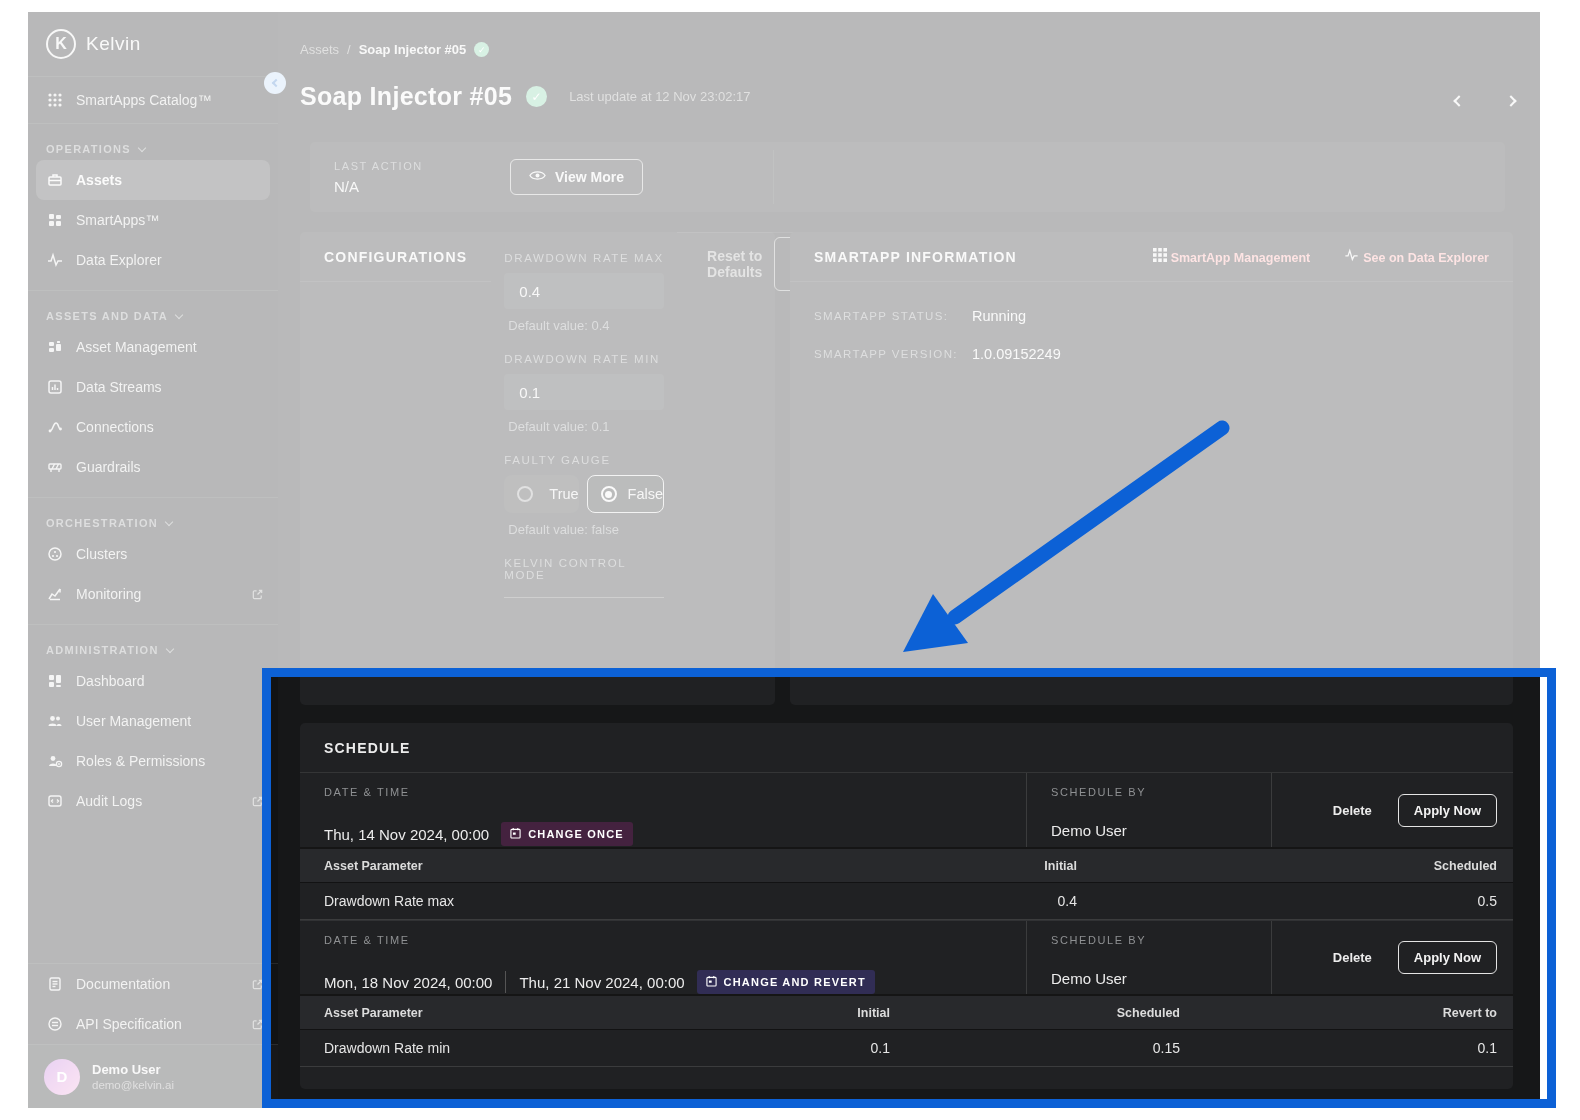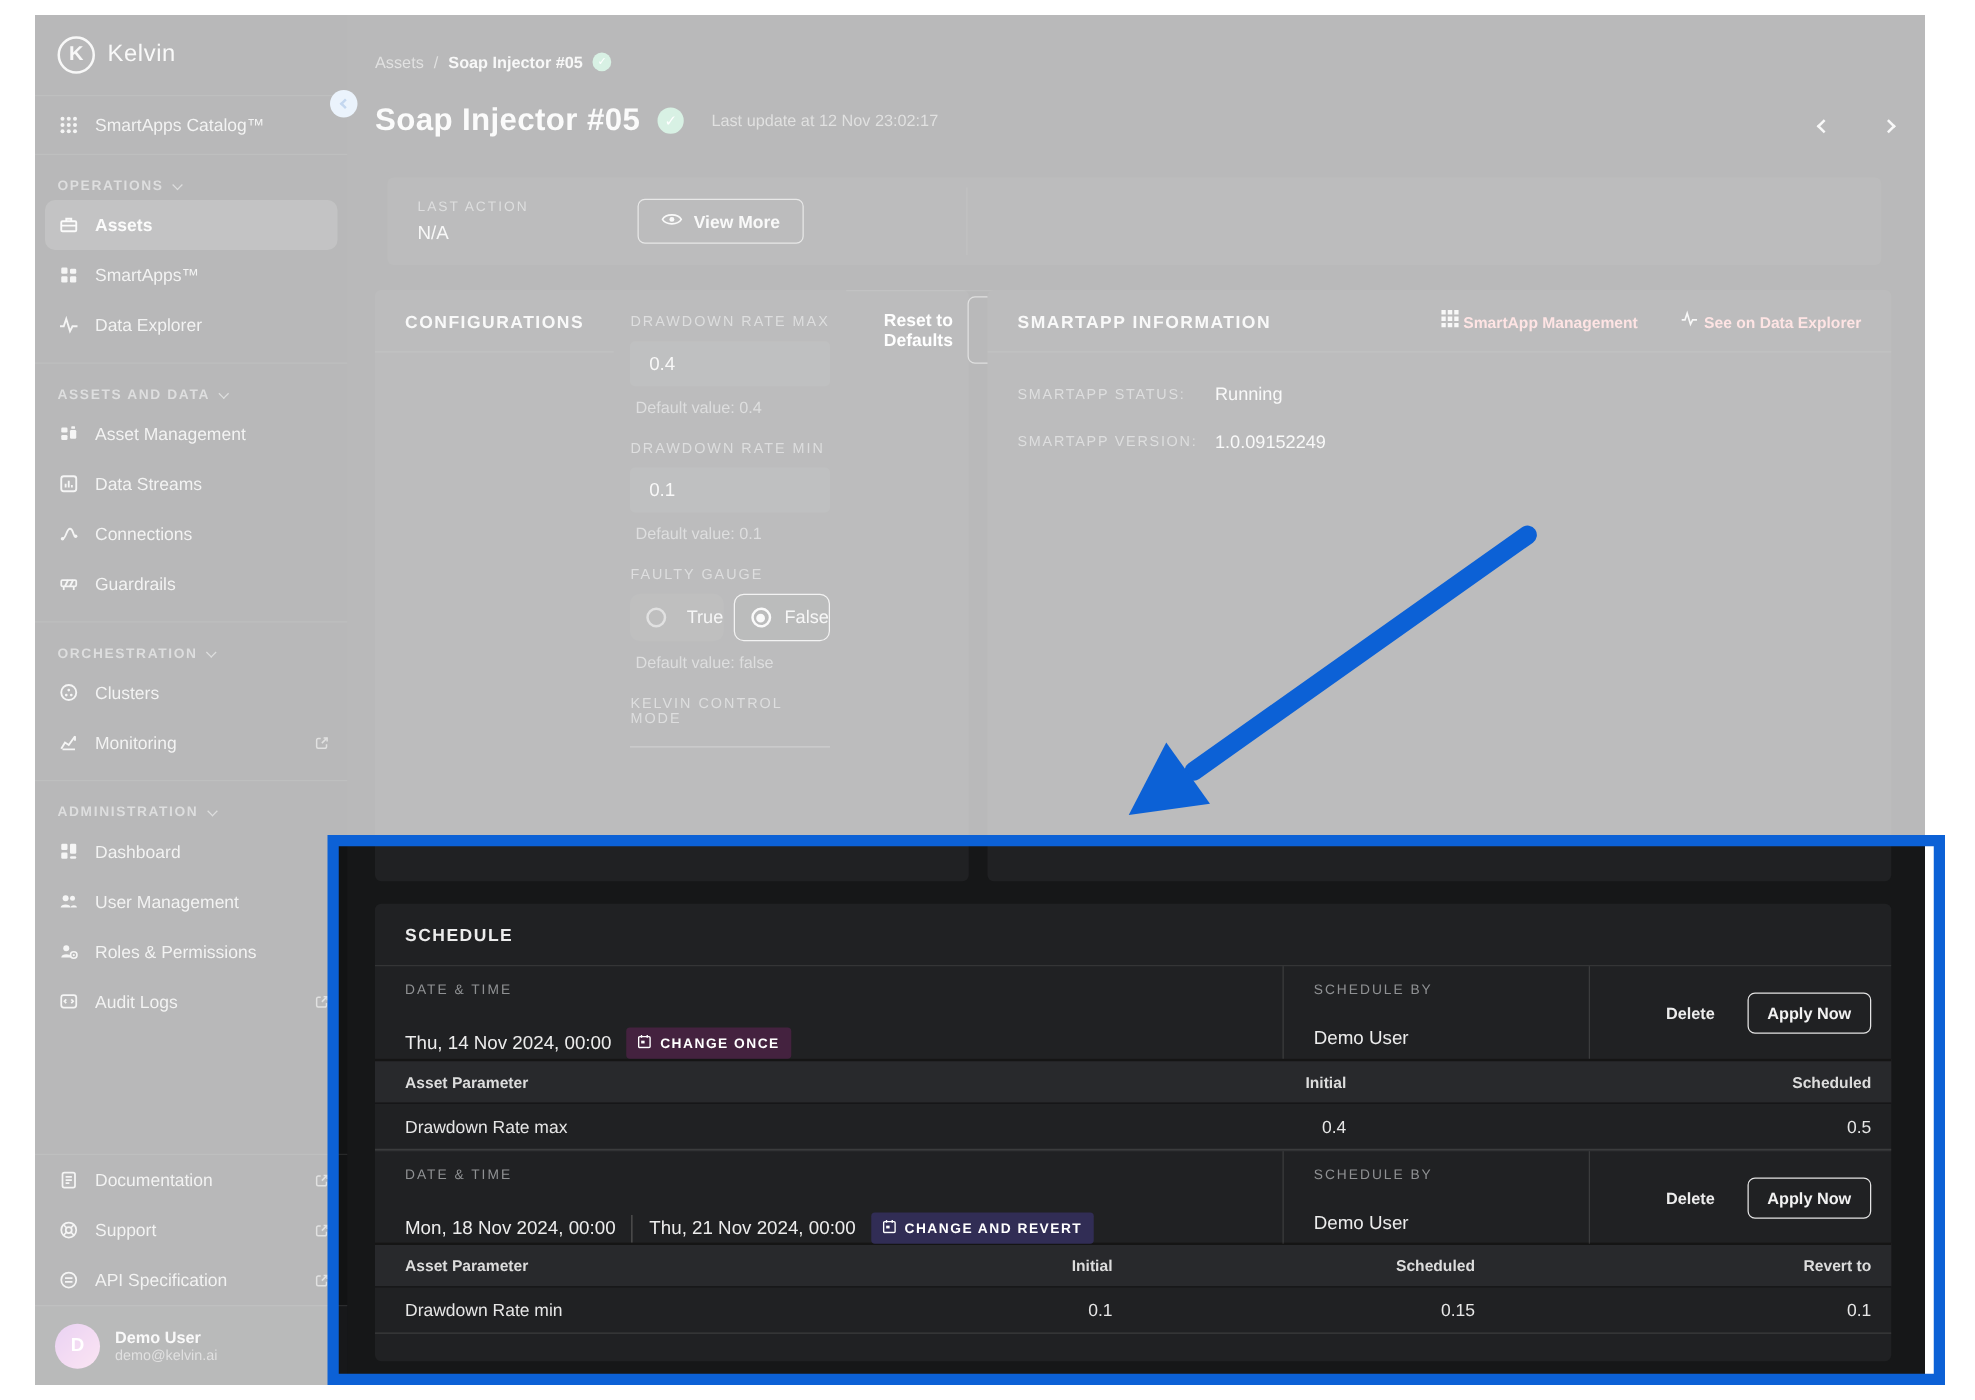--- a/index.html
+++ b/index.html
@@ -91,21 +91,21 @@
     font-size:14.5px; color:#e2e2e2; cursor:pointer; }
   .radio-opt.plain { background:#28292b; border-radius:8px;gap:16px; }
   .radio-opt.selected { border:1.5px solid #d6d6d6; border-radius:8px; background:#1d1e20; }
   .rc { width:16px; height:16px; border-radius:50%; border:2px solid #9a9a9a; flex:none;
     display:flex; align-items:center; justify-content:center; }
   .rc.on { border-color:#ededed; }
   .rc.on::after { content:""; width:7px; height:7px; border-radius:50%; background:#ededed; }
   .cm-line { border-bottom:1px solid rgba(255,255,255,.28); margin-top:16px; }
   .cfg-footer { border-top:1px solid rgba(255,255,255,.09); height:62px; display:flex; align-items:center;
     padding:0 16px 0 30px; gap:12px; }
-  .btn-text { background:none; border:none; color:#ffffff; font-size:14px; font-weight:bold;
+  .btn-text { background:none; border:none; color:#a3a3a3; font-size:14px; font-weight:bold;
     cursor:pointer; font-family:inherit; margin-right:auto; }
   .btn-ghost { background:transparent; border:1px solid rgba(255,255,255,.55); border-radius:6px;
     color:#ececec; font-size:14px; font-weight:bold; padding:10px 18px; cursor:pointer; font-family:inherit; }
   .btn-white { background:#f2f2f2; border:none; border-radius:6px; color:#232323; font-size:14px;
     font-weight:bold; padding:11px 26px; cursor:pointer; font-family:inherit; }
 
   
   #card-smartapp { left:512px; top:220px; width:723px; height:473px; }
   .head-links { margin-left:auto; display:flex; align-items:center; gap:34px; }
   .head-link { display:inline-flex; align-items:flex-end; gap:4px; font-size:12.5px; font-weight:bold;
@@ -359,40 +359,20 @@
       <div class="side-item">
         <span class="si">
           <svg width="16" height="16" viewBox="0 0 16 16" fill="none" stroke="#dcdcdc" stroke-width="1.4">
               <rect x="3" y="2" width="10" height="12" rx="1.5"></rect>
               <line x1="5.5" y1="5.5" x2="10.5" y2="5.5"></line>
               <line x1="5.5" y1="8" x2="10.5" y2="8"></line>
               <line x1="5.5" y1="10.5" x2="8.5" y2="10.5"></line>
             </svg>
         </span>
         <span class="lbl">Documentation</span>
-        <span class="ext">
-          <svg width="13" height="13" viewBox="0 0 14 14" fill="none" stroke="#bdbdbd" stroke-width="1.3">
-              <path d="M6 3H3.8A1.3 1.3 0 0 0 2.5 4.3v5.9A1.3 1.3 0 0 0 3.8 11.5h5.9A1.3 1.3 0 0 0 11 10.2V8"></path>
-              <path d="M8.5 2.5H11.5V5.5"></path>
-              <line x1="11.3" y1="2.7" x2="7" y2="7"></line>
-            </svg>
-        </span>
-      </div>
-      <div class="side-item">
-        <span class="si">
-          <svg width="16" height="16" viewBox="0 0 16 16" fill="none" stroke="#dcdcdc" stroke-width="1.4">
-              <circle cx="8" cy="8" r="6"></circle>
-              <circle cx="8" cy="8" r="2.4"></circle>
-              <line x1="4" y1="4" x2="6.2" y2="6.2"></line>
-              <line x1="12" y1="4" x2="9.8" y2="6.2"></line>
-              <line x1="4" y1="12" x2="6.2" y2="9.8"></line>
-              <line x1="12" y1="12" x2="9.8" y2="9.8"></line>
-            </svg>
-        </span>
-        <span class="lbl">Support</span>
         <span class="ext">
           <svg width="13" height="13" viewBox="0 0 14 14" fill="none" stroke="#bdbdbd" stroke-width="1.3">
               <path d="M6 3H3.8A1.3 1.3 0 0 0 2.5 4.3v5.9A1.3 1.3 0 0 0 3.8 11.5h5.9A1.3 1.3 0 0 0 11 10.2V8"></path>
               <path d="M8.5 2.5H11.5V5.5"></path>
               <line x1="11.3" y1="2.7" x2="7" y2="7"></line>
             </svg>
         </span>
       </div>
       <div class="side-item">
         <span class="si">

